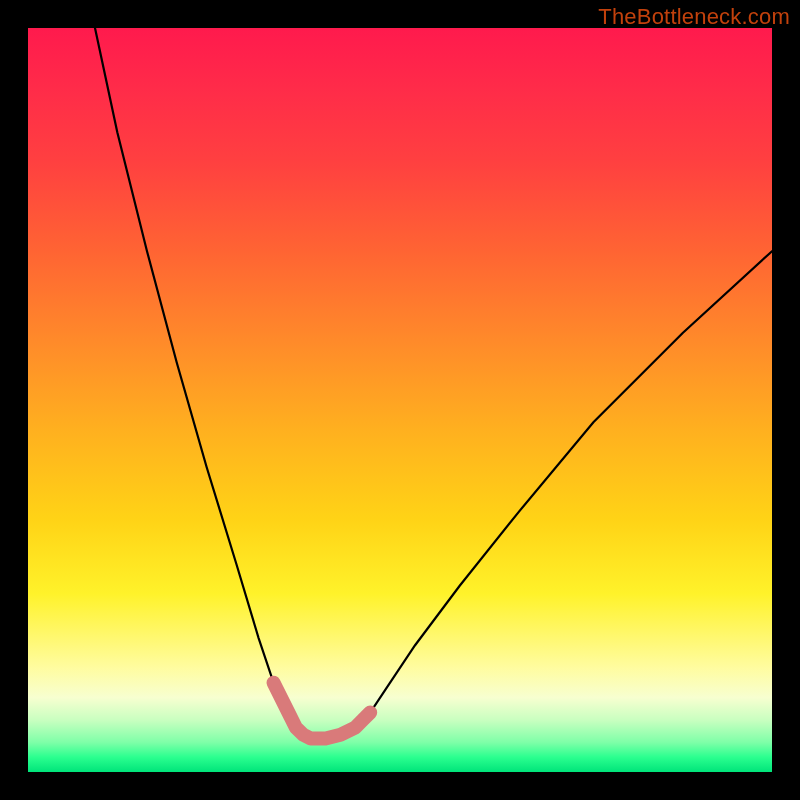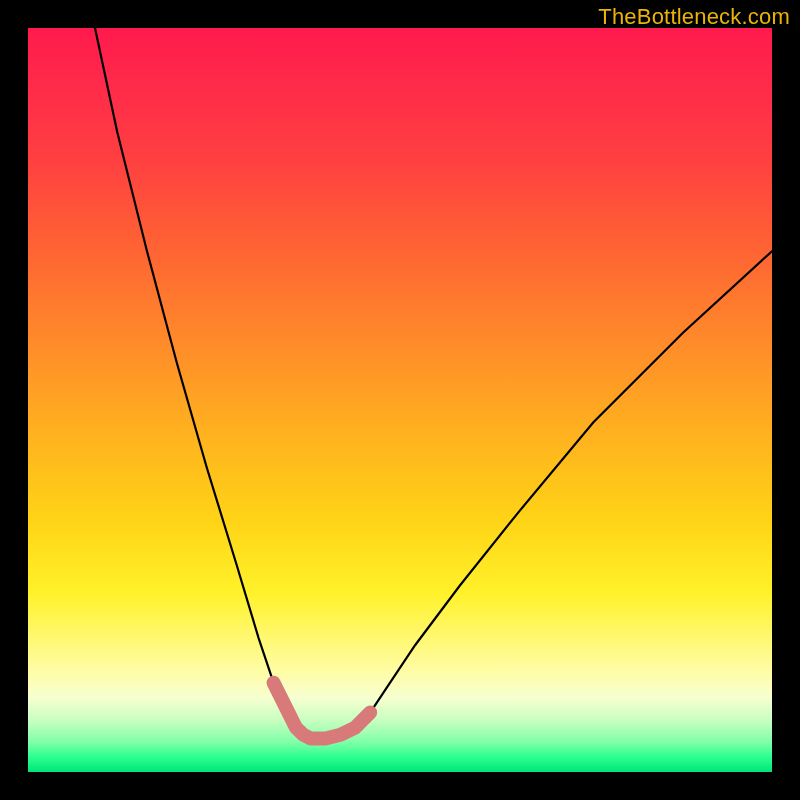--- a/index.html
+++ b/index.html
@@ -38,21 +38,21 @@
       #c9ffc0 93%,
       #7fffa8 96%,
       #2bff8f 98%,
       #00e47a 100%
     );
   }
   .watermark {
     position: absolute;
     top: 4px;
     right: 10px;
-    color: #eab308;
+    color: #c2410c;
     font-size: 22px;
     letter-spacing: 0.2px;
     user-select: none;
   }
   svg.curve {
     position: absolute;
     left: 0; top: 0;
     width: 744px; height: 744px;
     overflow: visible;
   }

